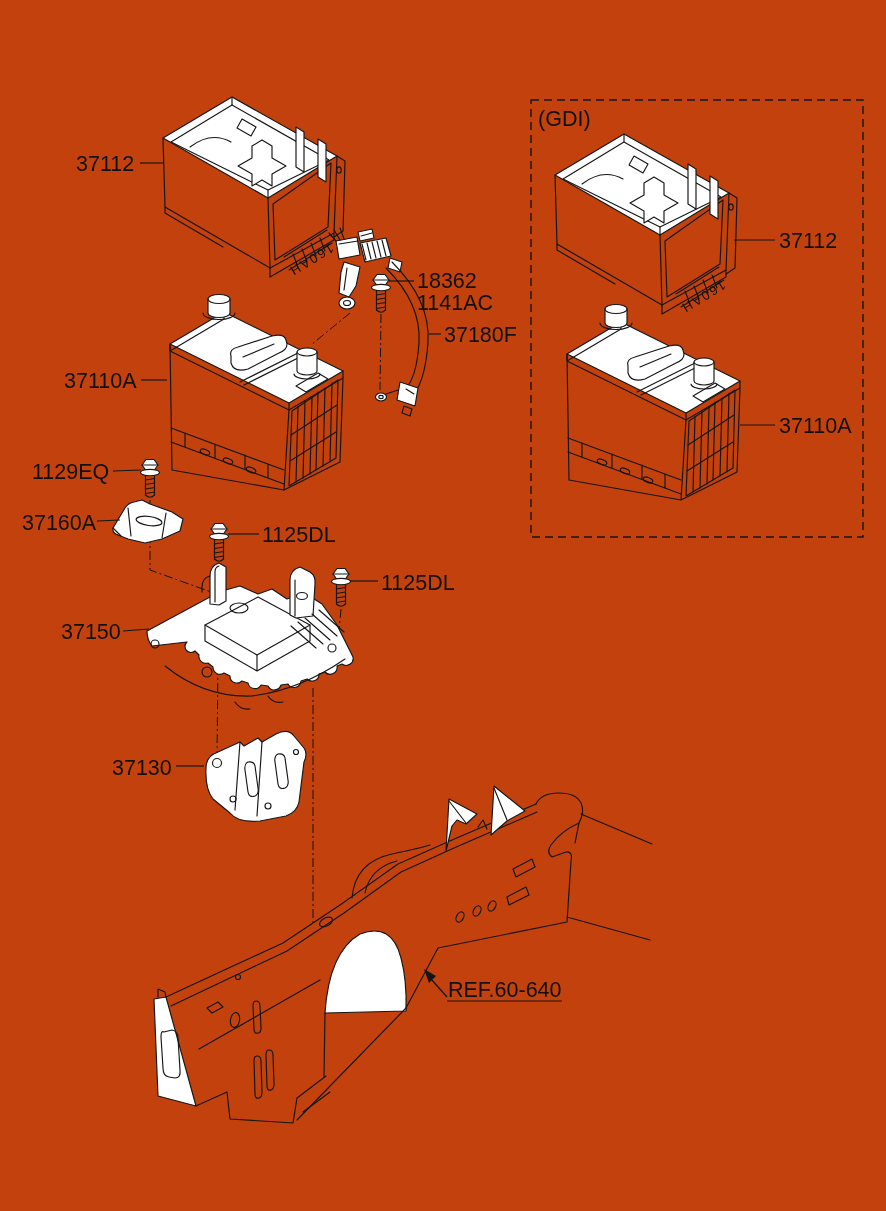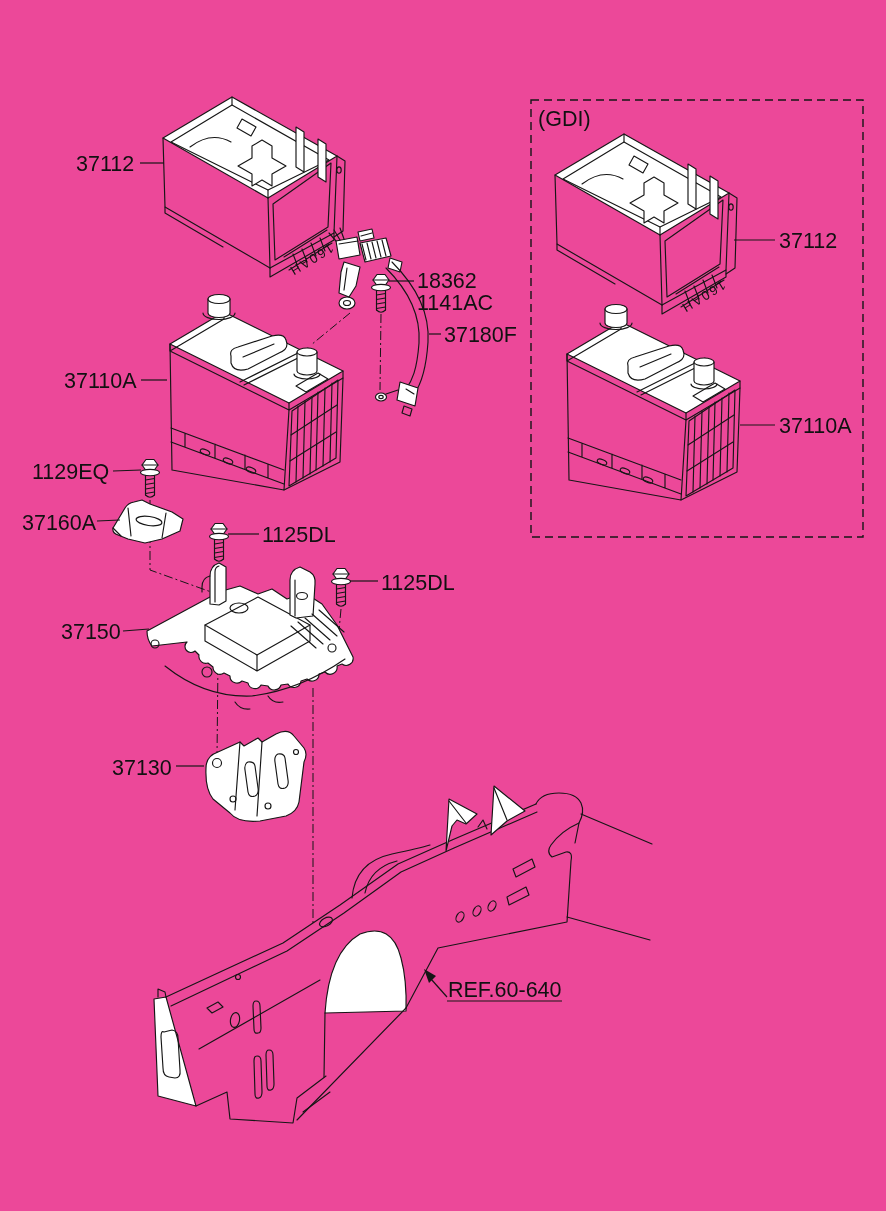--- a/index.html
+++ b/index.html
@@ -1,16 +1,16 @@
 <!DOCTYPE html>
 <html><head>
 <meta charset="utf-8">
 <style>
   html,body{margin:0;padding:0;background:#ffffff;}
-  .page{position:relative;width:886px;height:1211px;background:#ec4899;overflow:hidden;
+  .page{position:relative;width:886px;height:1211px;background:#c2410c;overflow:hidden;
         font-family:"Liberation Sans", sans-serif;}
   svg{display:block;}
   .ln{stroke:#161616;stroke-width:1.15;fill:none;stroke-linejoin:round;stroke-linecap:round;}
   .lnw{stroke:#161616;stroke-width:1.15;fill:#ffffff;stroke-linejoin:round;stroke-linecap:round;}
   .dash{stroke:#161616;stroke-width:1;fill:none;stroke-dasharray:9 3 2 3;}
   .gdib{stroke:#161616;stroke-width:1.4;fill:none;stroke-dasharray:8 5;}
   .leader{stroke:#161616;stroke-width:1.2;fill:none;}
   .lbl{font-size:21.5px;fill:#111;font-family:"Liberation Sans", sans-serif;}
   .emboss{font-size:13px;letter-spacing:2px;fill:#111;font-family:"Liberation Sans", sans-serif;}
 </style>

